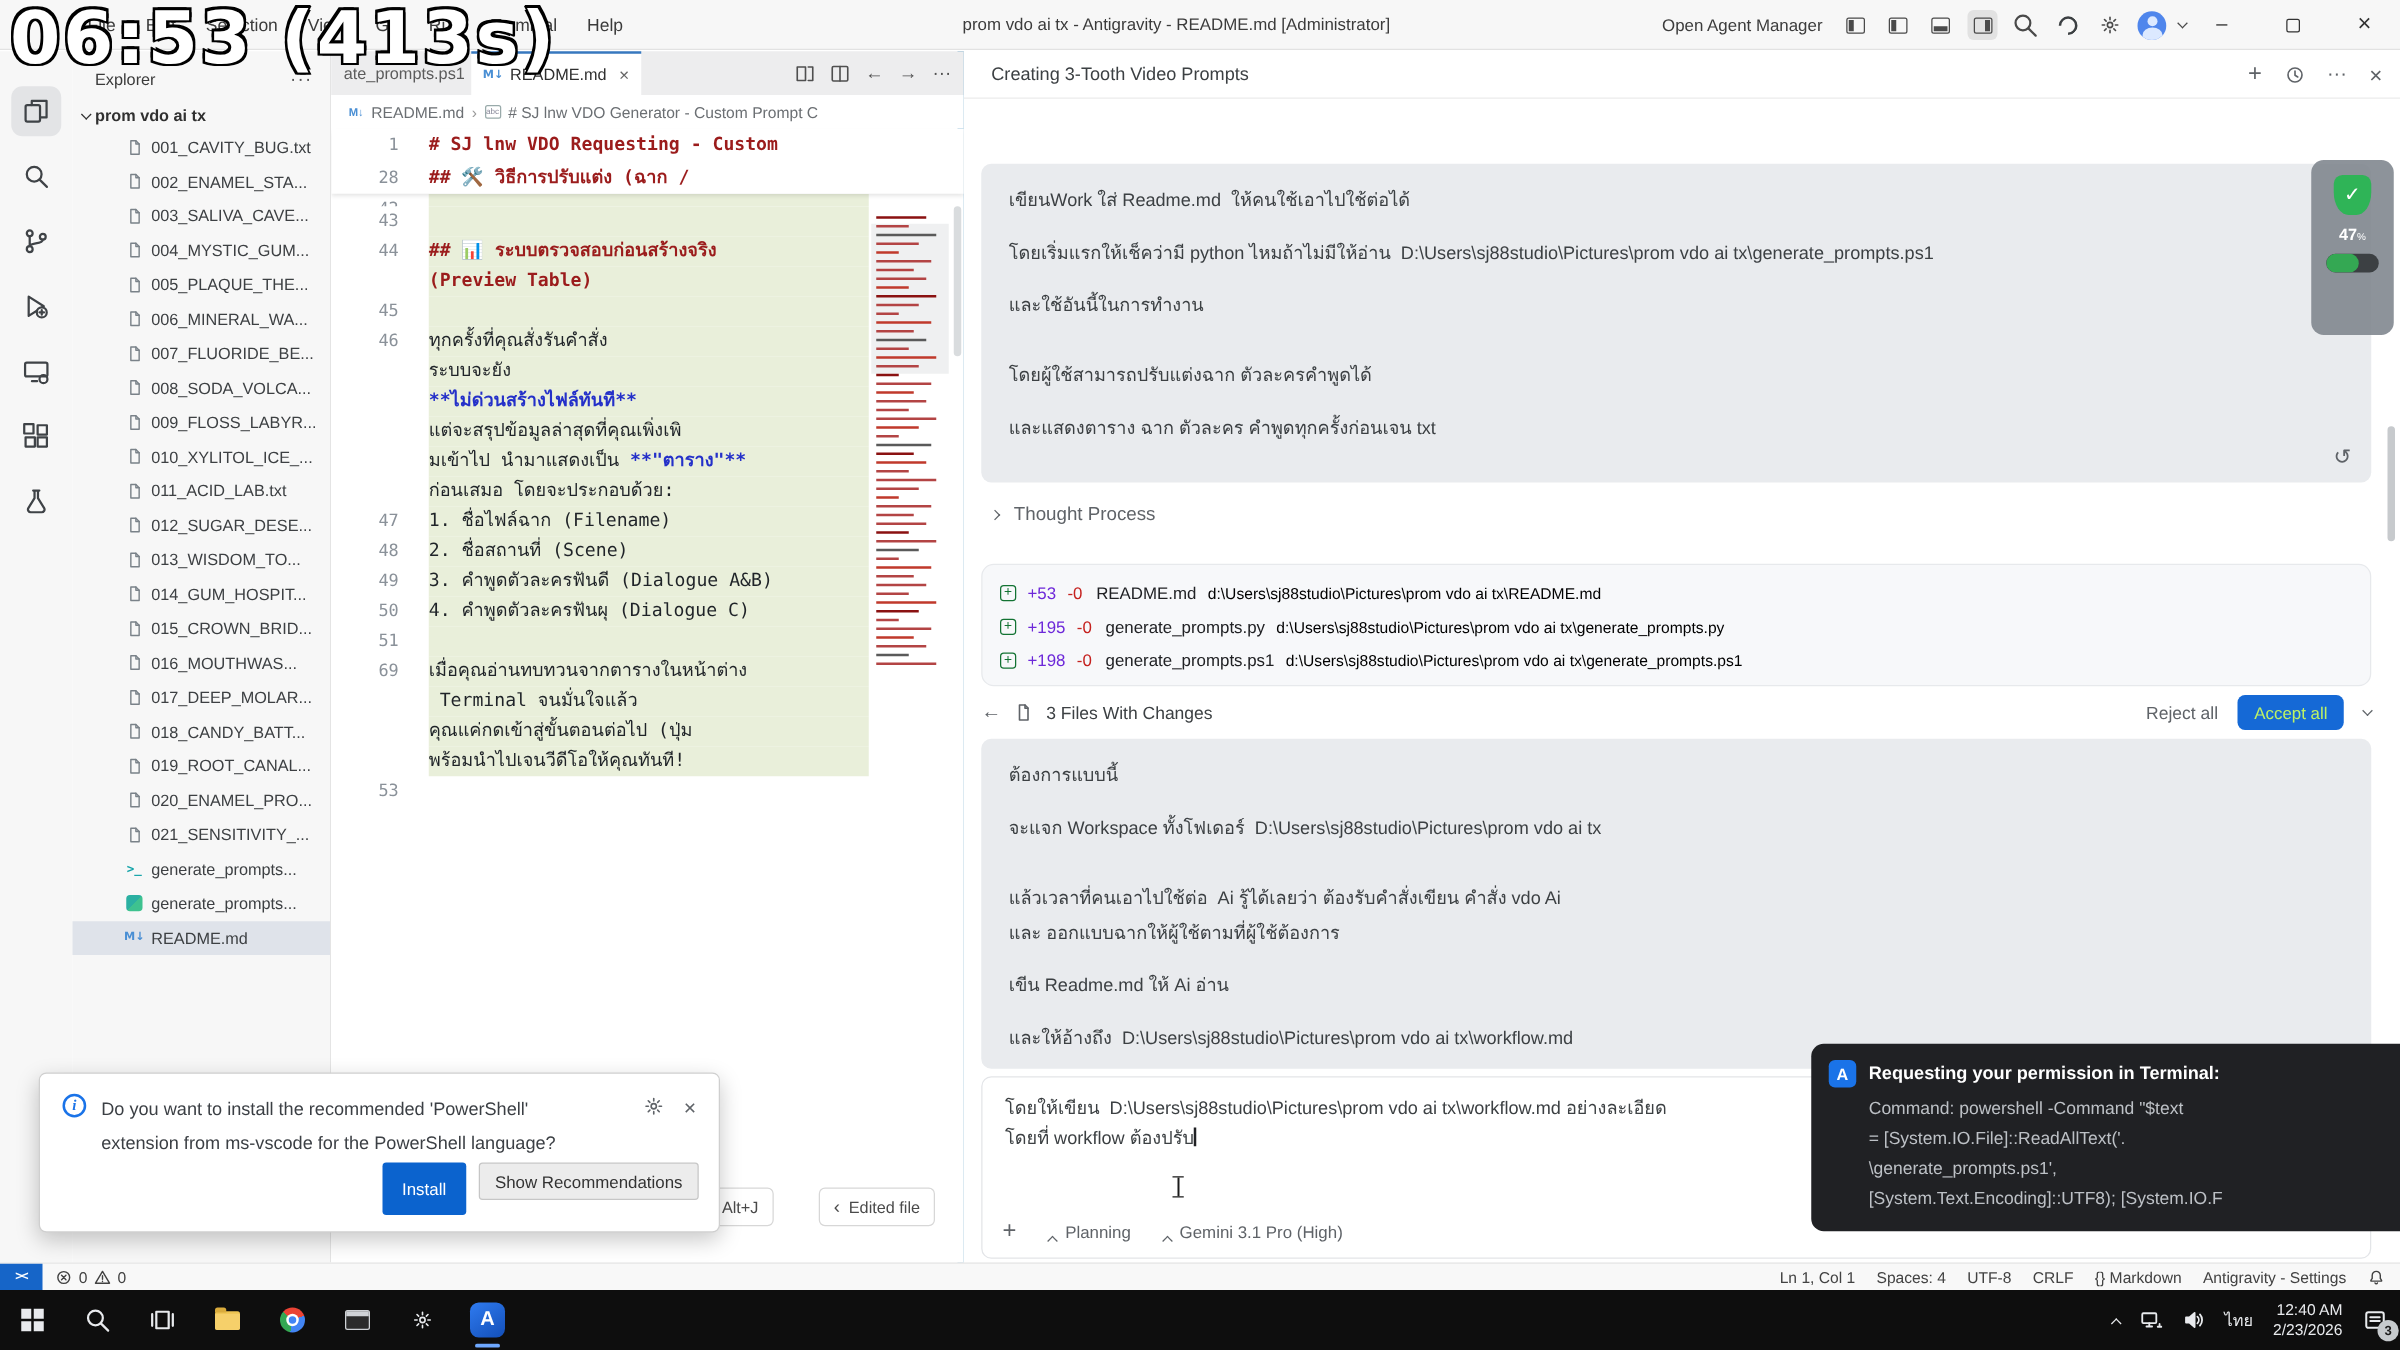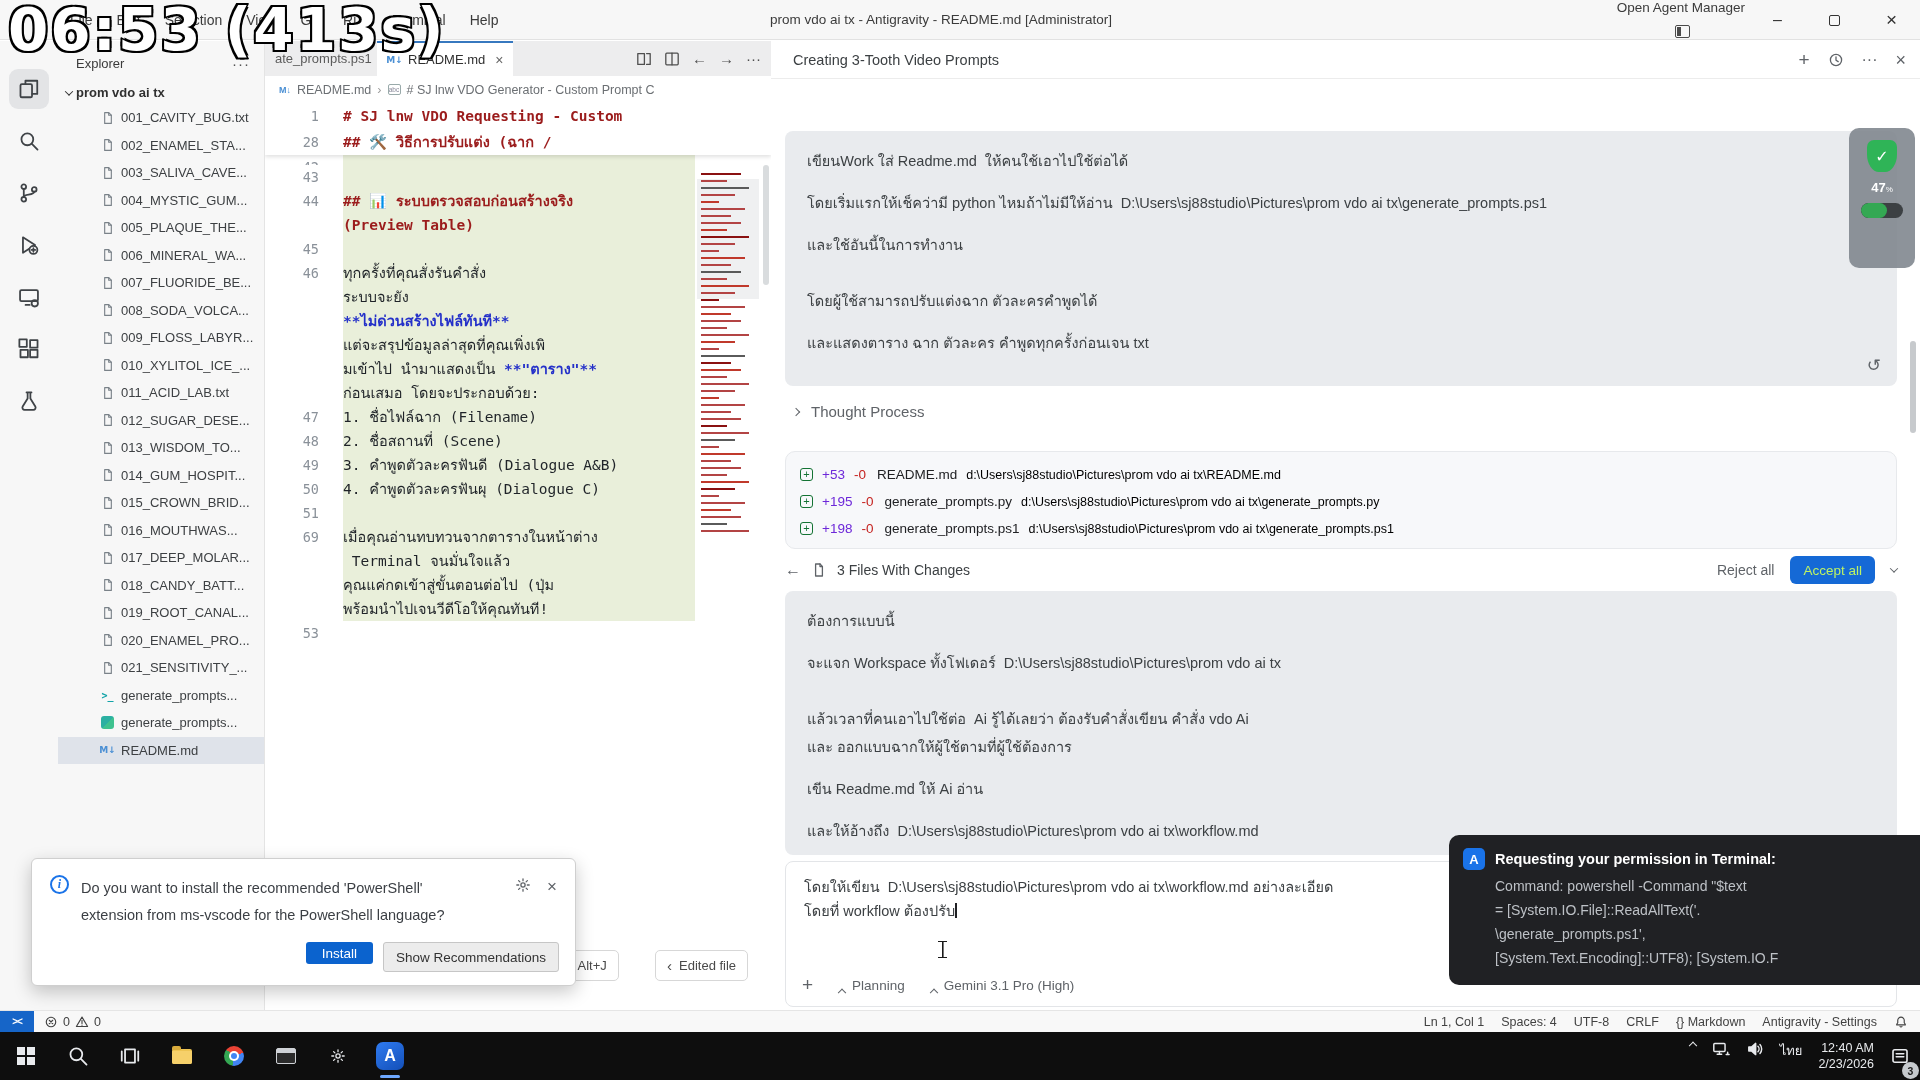--- a/index.html
+++ b/index.html
@@ -7,21 +7,21 @@
     font-family:"Liberation Sans","DejaVu Sans",sans-serif; }
   #app { position:relative; width:1920px; height:1080px; background:#fff; }
 
   
   .titlebar { position:absolute; left:0; top:0; width:1920px; height:40px;
     background:#f7f7f7; border-bottom:1px solid #e2e2e2; display:flex; align-items:center; }
   .menus { display:flex; gap:4px; margin-left:60px; }
   .menu-item { font-size:14px; color:#3b3b3b; padding:4px 10px; border-radius:5px; cursor:default; }
   .win-title { position:absolute; left:770px; top:0; height:40px; line-height:40px;
     font-size:13.5px; color:#3b3b3b; white-space:nowrap; }
-  .tb-right { position:absolute; right:171px; top:0; height:40px; display:flex; align-items:center; gap:10px; color:#4a4a4a;flex-direction:column; }
+  .tb-right { position:absolute; right:171px; top:0; height:40px; display:flex; align-items:center; gap:10px; color:#4a4a4a; }
   .oam { font-size:13.5px; color:#3b3b3b; margin-right:4px; white-space:nowrap; }
   .tb-ic { width:24px; height:24px; display:flex; align-items:center; justify-content:center; border-radius:5px; color:#4a4a4a; }
   .tb-ic.active { background:#e2e2e2; }
   .layouticon { width:15px; height:13px; border:1.4px solid #4a4a4a; border-radius:2px; position:relative; }
   .layouticon .fill { position:absolute; background:#4a4a4a; }
   .ring { width:15px; height:15px; border:2.2px solid #3c4043; border-radius:50%; border-left-color:transparent; transform:rotate(-45deg); }
   .avatar { width:23px; height:23px; border-radius:50%; background:#4f86ec; position:relative; overflow:hidden; }
   .avatar:before { content:""; position:absolute; left:7.5px; top:4px; width:8px; height:8px; border-radius:50%; background:#dce9ff; }
   .avatar:after { content:""; position:absolute; left:3.5px; top:13px; width:16px; height:12px; border-radius:50%; background:#dce9ff; }
   .winbtns { position:absolute; right:0; top:0; height:40px; display:flex; }
@@ -132,21 +132,21 @@
 
   
   .notif { position:absolute; left:31px; top:858px; width:545px; height:128px; background:#fff;
     border:1px solid #cfcfcf; border-radius:6px; box-shadow:0 6px 18px rgba(0,0,0,.22); z-index:120; padding:16px 18px; }
   .notif-row { display:flex; gap:12px; }
   .info-ic { width:19px; height:19px; border:2px solid #1a73e8; border-radius:50%; color:#1a73e8;
     font-size:12px; font-weight:700; display:flex; align-items:center; justify-content:center; flex:0 0 19px; font-family:"Liberation Serif",serif; font-style:italic; }
   .notif-text { font-size:14.5px; line-height:27px; color:#3b3f44; width:400px; }
   .notif-icons { margin-left:auto; display:flex; gap:16px; color:#5f6368; align-items:flex-start; padding-top:2px; }
   .notif-btns { position:absolute; right:16px; bottom:13px; display:flex; gap:10px; }
-  .btn-install { background:#0b63ce; color:#fff; border:none; border-radius:3px; height:22px; padding:0 16px; font-size:13.5px; }
+  .btn-install { background:#0b63ce; color:#fff; border:none; border-radius:3px; height:42px; padding:0 16px; font-size:13.5px; }
   .btn-show { background:#ececec; color:#333; border:1px solid #c6c6c6; border-radius:3px; height:30px; padding:0 12px; font-size:13.5px; }
 
   
   .perm { position:absolute; left:1449px; top:835px; width:471px; height:150px; background:#202124;
     border-radius:10px 0 0 10px; z-index:110; padding:13px 14px; }
   .perm-head { display:flex; gap:10px; }
   .a-ic { width:22px; height:22px; border-radius:5px; background:#1a73e8; color:#fff; font-weight:700;
     font-size:13px; display:flex; align-items:center; justify-content:center; flex:0 0 22px; }
   .perm-title { color:#fff; font-size:14.5px; font-weight:700; line-height:22px; }
   .perm-body { margin:4px 0 0 32px; color:#bdc1c6; font-size:14px; line-height:24px; }
@@ -170,21 +170,21 @@
   .folder:after { content:""; position:absolute; left:0; top:2px; width:20px; height:13px; background:#f6d06a; border-radius:1px 1px 2px 2px; }
   .chrome { width:20px; height:20px; border-radius:50%;
     background:conic-gradient(from -50deg,#ea4335 0 120deg,#4285f4 120deg 240deg,#34a853 240deg 360deg); position:relative; }
   .chrome:before { content:""; position:absolute; left:5px; top:5px; width:10px; height:10px; border-radius:50%; background:#fff; }
   .chrome:after { content:""; position:absolute; left:6.8px; top:6.8px; width:6.4px; height:6.4px; border-radius:50%; background:#4285f4; }
   .termwin { width:20px; height:16px; background:#2b2b2b; border:1.4px solid #cfd2d6; border-radius:2px; position:relative; }
   .termwin:before { content:""; position:absolute; left:0; top:0; width:100%; height:4px; background:#cfd2d6; }
   .agicon { width:28px; height:28px; border-radius:7px; background:linear-gradient(145deg,#2f7bf0,#134fb8);
     color:#fff; font-weight:700; font-size:16px; display:flex; align-items:center; justify-content:center; }
   .runline { position:absolute; bottom:2px; left:16px; width:20px; height:2.6px; background:#6ea8ff; border-radius:2px; }
-  .tray { margin-left:auto; display:flex; gap:16px; margin-right:10px; }
+  .tray { margin-left:auto; display:flex; align-items:center; gap:16px; margin-right:10px; }
   .tray .txt { font-size:13px; color:#e8eaed; }
   .clockblk { text-align:right; font-size:12.5px; line-height:16px; }
   .ntf { position:relative; display:flex; align-items:center; }
   .badge { position:absolute; right:-9px; bottom:-7px; width:17px; height:17px; border-radius:50%;
     background:#c6cacd; color:#1b1b1b; font-size:10.5px; font-weight:700; display:flex; align-items:center; justify-content:center; }
 
   .ibeam { position:absolute; left:938px; top:941px; width:9px; height:17px; z-index:25;
     background:linear-gradient(#1a1a1a,#1a1a1a) center/1.6px 100% no-repeat;
     border-top:1.6px solid #1a1a1a; border-bottom:1.6px solid #1a1a1a; }
   svg { display:block; }

